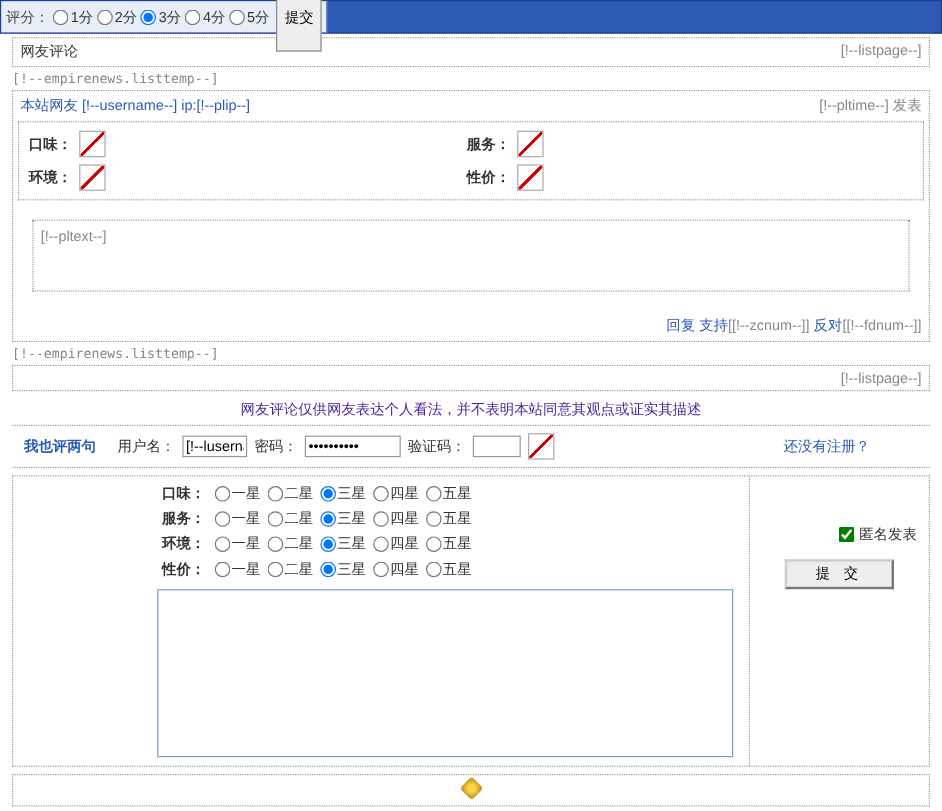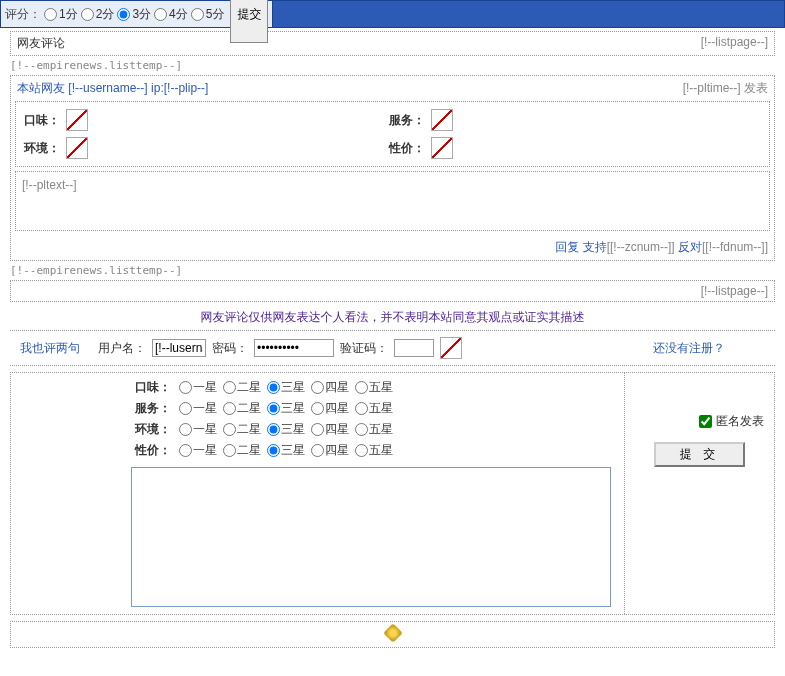--- a/index.html
+++ b/index.html
@@ -20,21 +20,21 @@
 .user-row .rt{color:#888}
 .ratings-grid{display:flex;flex-wrap:wrap;padding:4px}
 .rcell{width:49%;display:flex;align-items:center;padding:3px 4px;gap:6px}
 .rcell b{color:#333}
 .icon-broken{width:22px;height:22px;border:1px solid #aaa;background:linear-gradient(135deg,#fff 45%,#c00 46%,#c00 54%,#fff 55%);display:inline-block}
 .pltext{margin:4px;padding:6px;min-height:60px;color:#888}
 .actions{text-align:right;padding:4px 6px;color:#2d5ab5}
 .actions span{color:#888}
 .disclaimer{color:#4c1d95;text-align:center;padding:4px 2px}
 .login-row{display:flex;align-items:center;gap:6px;padding:6px 10px;border-top:1px dotted #999;border-bottom:1px dotted #999;margin:0 10px}
-.login-row .title{color:#2d5ab5;font-weight:normal;margin-right:12px}
+.login-row .title{color:#2d5ab5;font-weight:bold;margin-right:12px}
 .login-row input[type=text],.login-row input[type=password]{border:1px solid #999;padding:1px 2px;font-size:12px}
 .login-row .reg{color:#2d5ab5;margin-left:auto;margin-right:40px}
 .star-form{display:flex;margin:6px 10px}
 .star-left{flex:1;padding:4px 0}
 .star-row{display:flex;align-items:center;justify-content:flex-start;padding:2px 0;gap:4px;margin-left:120px}
 .star-row b{width:40px;text-align:right;margin-right:4px}
 .star-row label{display:flex;align-items:center;gap:1px;margin-right:2px}
 .star-row input[type=radio]{margin:0}
 .txtarea{width:480px;height:140px;border:1px solid #7a9ac9;margin:6px 0 0 120px;background:#fff;overflow:scroll;resize:none}
 .star-right{width:150px;border-left:1px dotted #999;padding:40px 10px;text-align:center}
@@ -99,21 +99,21 @@
       </div>
     <div class="rcell">
         <b>环境：</b>
         <span class="icon-broken"></span>
       </div>
     <div class="rcell">
         <b>性价：</b>
         <span class="icon-broken"></span>
       </div>
   </div>
-  <div class="dotted pltext" style="margin:4px">[!--pltext--]</div>
+  <div class="dotted pltext" style="margin:16px">[!--pltext--]</div>
   <div class="actions">
     <a>回复</a>
     <a>支持</a><span>[[!--zcnum--]]</span>
     <a>反对</a><span>[[!--fdnum--]]</span>
   </div>
 </div>
 
 <div class="tmpl">[!--empirenews.listtemp--]</div>
 
 <div class="sec dotted">

